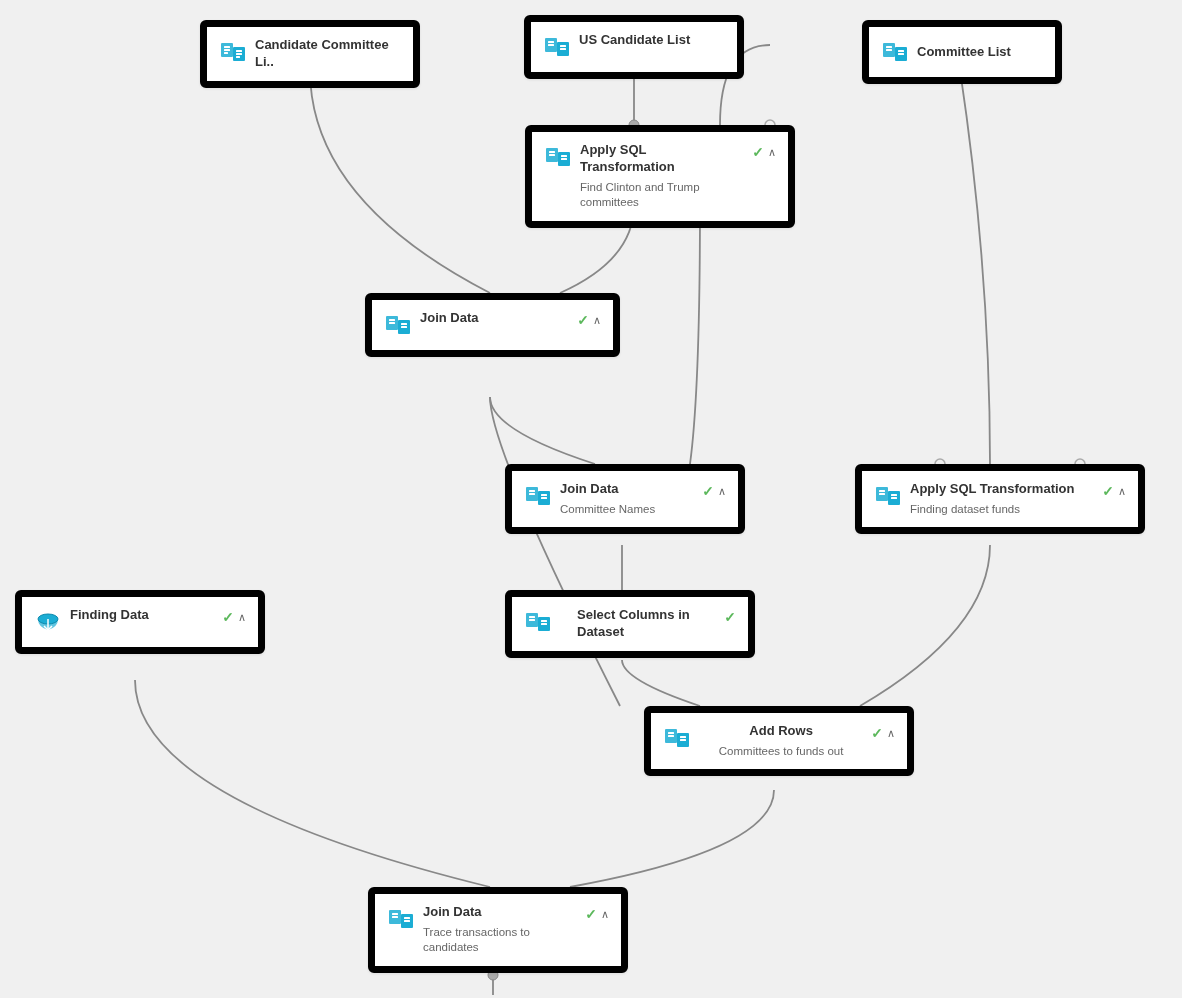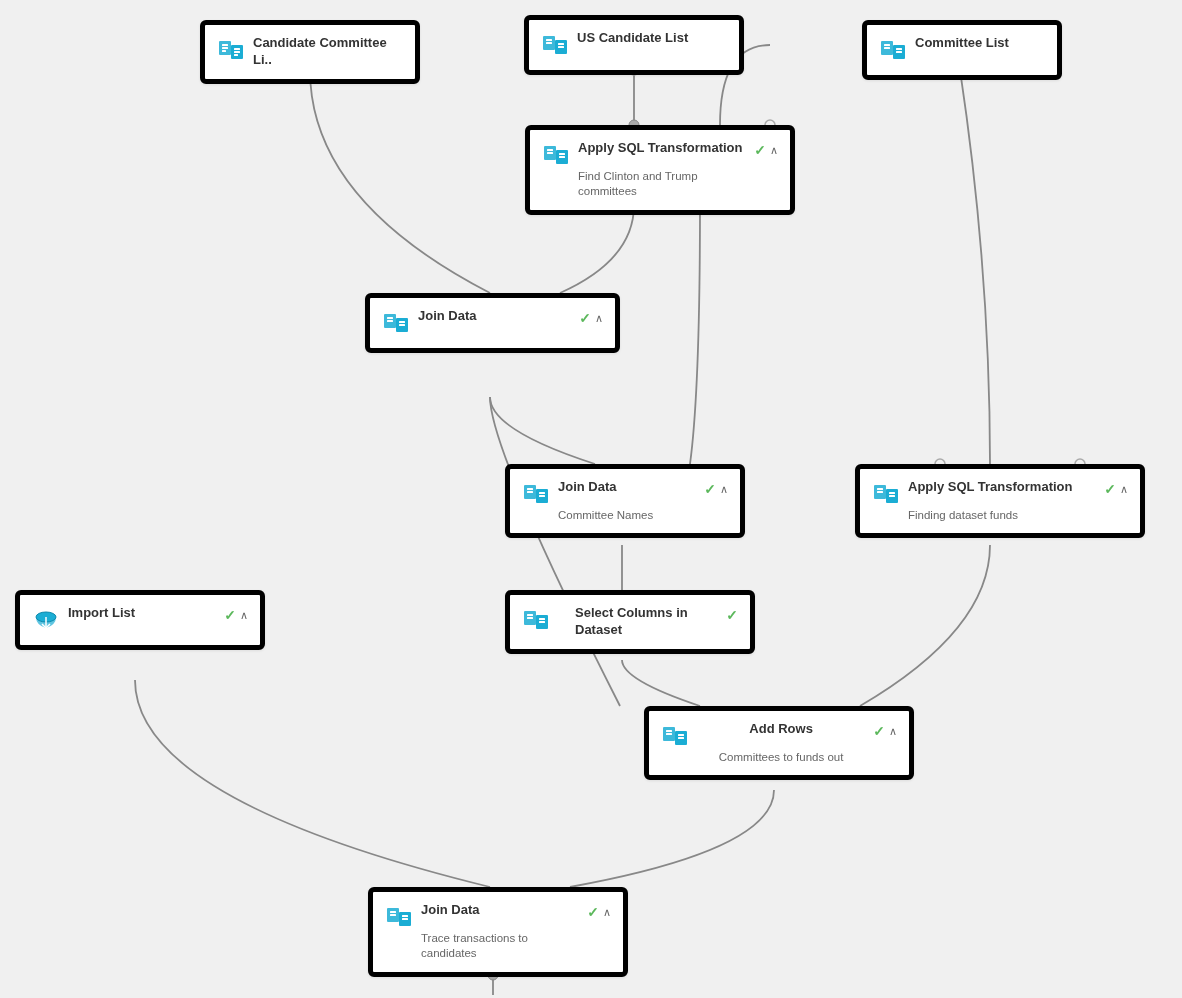--- a/index.html
+++ b/index.html
@@ -20,21 +20,21 @@
     svg.connections {
       position: absolute;
       top: 0; left: 0;
       width: 1182px;
       height: 998px;
       pointer-events: none;
     }
     .node {
       position: absolute;
       background: #ffffff;
-      border: 5px solid #000000;
+      border: 7px solid #000000;
       border-radius: 6px;
       padding: 10px 12px;
       display: flex;
       align-items: flex-start;
       gap: 8px;
       min-width: 150px;
       cursor: pointer;
       box-shadow: 0 1px 3px rgba(0,0,0,0.08);
     }
     .node-icon {
@@ -48,21 +48,21 @@
     }
     .node-title {
       font-size: 13px;
       font-weight: 600;
       color: #333;
       line-height: 1.3;
     }
     .node-subtitle {
       font-size: 11.5px;
       color: #666;
-      margin-top: 12px;
+      margin-top: 4px;
       line-height: 1.35;
     }
     .node-actions {
       display: flex;
       align-items: center;
       gap: 4px;
       flex-shrink: 0;
       margin-top: 2px;
     }
     .check-icon {
@@ -150,21 +150,21 @@
         <rect x="14" y="8" width="12" height="14" rx="1" fill="#1badd4"></rect>
         <rect x="17" y="11" width="6" height="2" rx="0.5" fill="white"></rect>
         <rect x="17" y="14" width="6" height="2" rx="0.5" fill="white"></rect>
       </svg>
     </div>
     <div class="node-content">
       <div class="node-title">US Candidate List</div>
     </div>
   </div>
 
-  <div class="node" style="left:862px; top:20px; width:200px;">
+  <div class="node" style="left:862px; top:20px; width:200px;align-items:center;">
     <div class="node-icon">
       <svg width="28" height="28" viewBox="0 0 28 28">
         <rect x="2" y="4" width="12" height="14" rx="1" fill="#1badd4" opacity="0.85"></rect>
         <rect x="5" y="7" width="6" height="2" rx="0.5" fill="white"></rect>
         <rect x="5" y="10" width="6" height="2" rx="0.5" fill="white"></rect>
         <rect x="14" y="8" width="12" height="14" rx="1" fill="#1badd4"></rect>
         <rect x="17" y="11" width="6" height="2" rx="0.5" fill="white"></rect>
         <rect x="17" y="14" width="6" height="2" rx="0.5" fill="white"></rect>
       </svg>
     </div>
@@ -279,21 +279,21 @@
     <div class="node-icon">
       <svg width="28" height="28" viewBox="0 0 28 28">
         <ellipse cx="14" cy="10" rx="10" ry="5" fill="#1badd4"></ellipse>
         <path d="M4 10 Q4 18 14 21 Q24 18 24 10" fill="#1badd4" opacity="0.7"></path>
         <ellipse cx="14" cy="10" rx="10" ry="5" fill="none" stroke="#0e8aad" stroke-width="1"></ellipse>
         <line x1="14" y1="10" x2="14" y2="20" stroke="white" stroke-width="1.5"></line>
         <polyline points="10,17 14,21 18,17" fill="none" stroke="white" stroke-width="1.5"></polyline>
       </svg>
     </div>
     <div class="node-content">
-      <div class="node-title">Import List</div>
+      <div class="node-title">Finding Data</div>
     </div>
     <div class="node-actions">
       <span class="check-icon">✓</span>
       <span class="chevron-icon">∧</span>
     </div>
   </div>
 
   <div class="node" style="left:644px; top:706px; width:270px;text-align:center;">
     <div class="node-icon">
       <svg width="28" height="28" viewBox="0 0 28 28">

